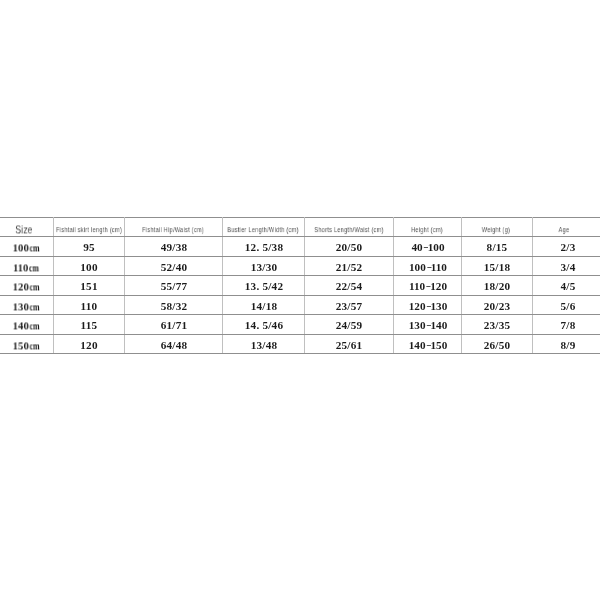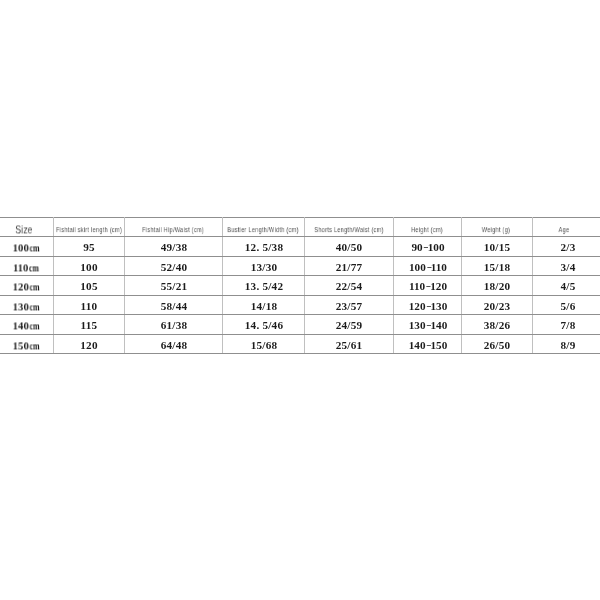--- a/index.html
+++ b/index.html
@@ -128,67 +128,67 @@
           <td class="cell-skirt">
             <span class="cv">95</span>
           </td>
           <td class="cell-hip">
             <span class="cv">49/38</span>
           </td>
           <td class="cell-bustier">
             <span class="cv">12. 5/38</span>
           </td>
           <td class="cell-shorts">
-            <span class="cv">40/50</span>
-          </td>
-          <td class="cell-height">
-            <span class="cv"><span>90</span><span class="dash"><i>−</i></span><span>100</span></span>
-          </td>
-          <td class="cell-weight">
-            <span class="cv">10/15</span>
+            <span class="cv">20/50</span>
+          </td>
+          <td class="cell-height">
+            <span class="cv"><span>40</span><span class="dash"><i>−</i></span><span>100</span></span>
+          </td>
+          <td class="cell-weight">
+            <span class="cv">8/15</span>
           </td>
           <td class="cell-age">
             <span class="cv">2/3</span>
           </td>
         </tr>
         <tr>
           <td class="cell-size">
             <span class="cv"><span class="num">110</span><span class="unit">cm</span></span>
           </td>
           <td class="cell-skirt">
             <span class="cv">100</span>
           </td>
           <td class="cell-hip">
             <span class="cv">52/40</span>
           </td>
           <td class="cell-bustier">
             <span class="cv">13/30</span>
           </td>
           <td class="cell-shorts">
-            <span class="cv">21/77</span>
+            <span class="cv">21/52</span>
           </td>
           <td class="cell-height">
             <span class="cv"><span>100</span><span class="dash"><i>−</i></span><span>110</span></span>
           </td>
           <td class="cell-weight">
             <span class="cv">15/18</span>
           </td>
           <td class="cell-age">
             <span class="cv">3/4</span>
           </td>
         </tr>
         <tr>
           <td class="cell-size">
             <span class="cv"><span class="num">120</span><span class="unit">cm</span></span>
           </td>
           <td class="cell-skirt">
-            <span class="cv">105</span>
-          </td>
-          <td class="cell-hip">
-            <span class="cv">55/21</span>
+            <span class="cv">151</span>
+          </td>
+          <td class="cell-hip">
+            <span class="cv">55/77</span>
           </td>
           <td class="cell-bustier">
             <span class="cv">13. 5/42</span>
           </td>
           <td class="cell-shorts">
             <span class="cv">22/54</span>
           </td>
           <td class="cell-height">
             <span class="cv"><span>110</span><span class="dash"><i>−</i></span><span>120</span></span>
           </td>
@@ -200,21 +200,21 @@
           </td>
         </tr>
         <tr>
           <td class="cell-size">
             <span class="cv"><span class="num">130</span><span class="unit">cm</span></span>
           </td>
           <td class="cell-skirt">
             <span class="cv">110</span>
           </td>
           <td class="cell-hip">
-            <span class="cv">58/44</span>
+            <span class="cv">58/32</span>
           </td>
           <td class="cell-bustier">
             <span class="cv">14/18</span>
           </td>
           <td class="cell-shorts">
             <span class="cv">23/57</span>
           </td>
           <td class="cell-height">
             <span class="cv"><span>120</span><span class="dash"><i>−</i></span><span>130</span></span>
           </td>
@@ -226,50 +226,50 @@
           </td>
         </tr>
         <tr>
           <td class="cell-size">
             <span class="cv"><span class="num">140</span><span class="unit">cm</span></span>
           </td>
           <td class="cell-skirt">
             <span class="cv">115</span>
           </td>
           <td class="cell-hip">
-            <span class="cv">61/38</span>
+            <span class="cv">61/71</span>
           </td>
           <td class="cell-bustier">
             <span class="cv">14. 5/46</span>
           </td>
           <td class="cell-shorts">
             <span class="cv">24/59</span>
           </td>
           <td class="cell-height">
             <span class="cv"><span>130</span><span class="dash"><i>−</i></span><span>140</span></span>
           </td>
           <td class="cell-weight">
-            <span class="cv">38/26</span>
+            <span class="cv">23/35</span>
           </td>
           <td class="cell-age">
             <span class="cv">7/8</span>
           </td>
         </tr>
         <tr>
           <td class="cell-size">
             <span class="cv"><span class="num">150</span><span class="unit">cm</span></span>
           </td>
           <td class="cell-skirt">
             <span class="cv">120</span>
           </td>
           <td class="cell-hip">
             <span class="cv">64/48</span>
           </td>
           <td class="cell-bustier">
-            <span class="cv">15/68</span>
+            <span class="cv">13/48</span>
           </td>
           <td class="cell-shorts">
             <span class="cv">25/61</span>
           </td>
           <td class="cell-height">
             <span class="cv"><span>140</span><span class="dash"><i>−</i></span><span>150</span></span>
           </td>
           <td class="cell-weight">
             <span class="cv">26/50</span>
           </td>

